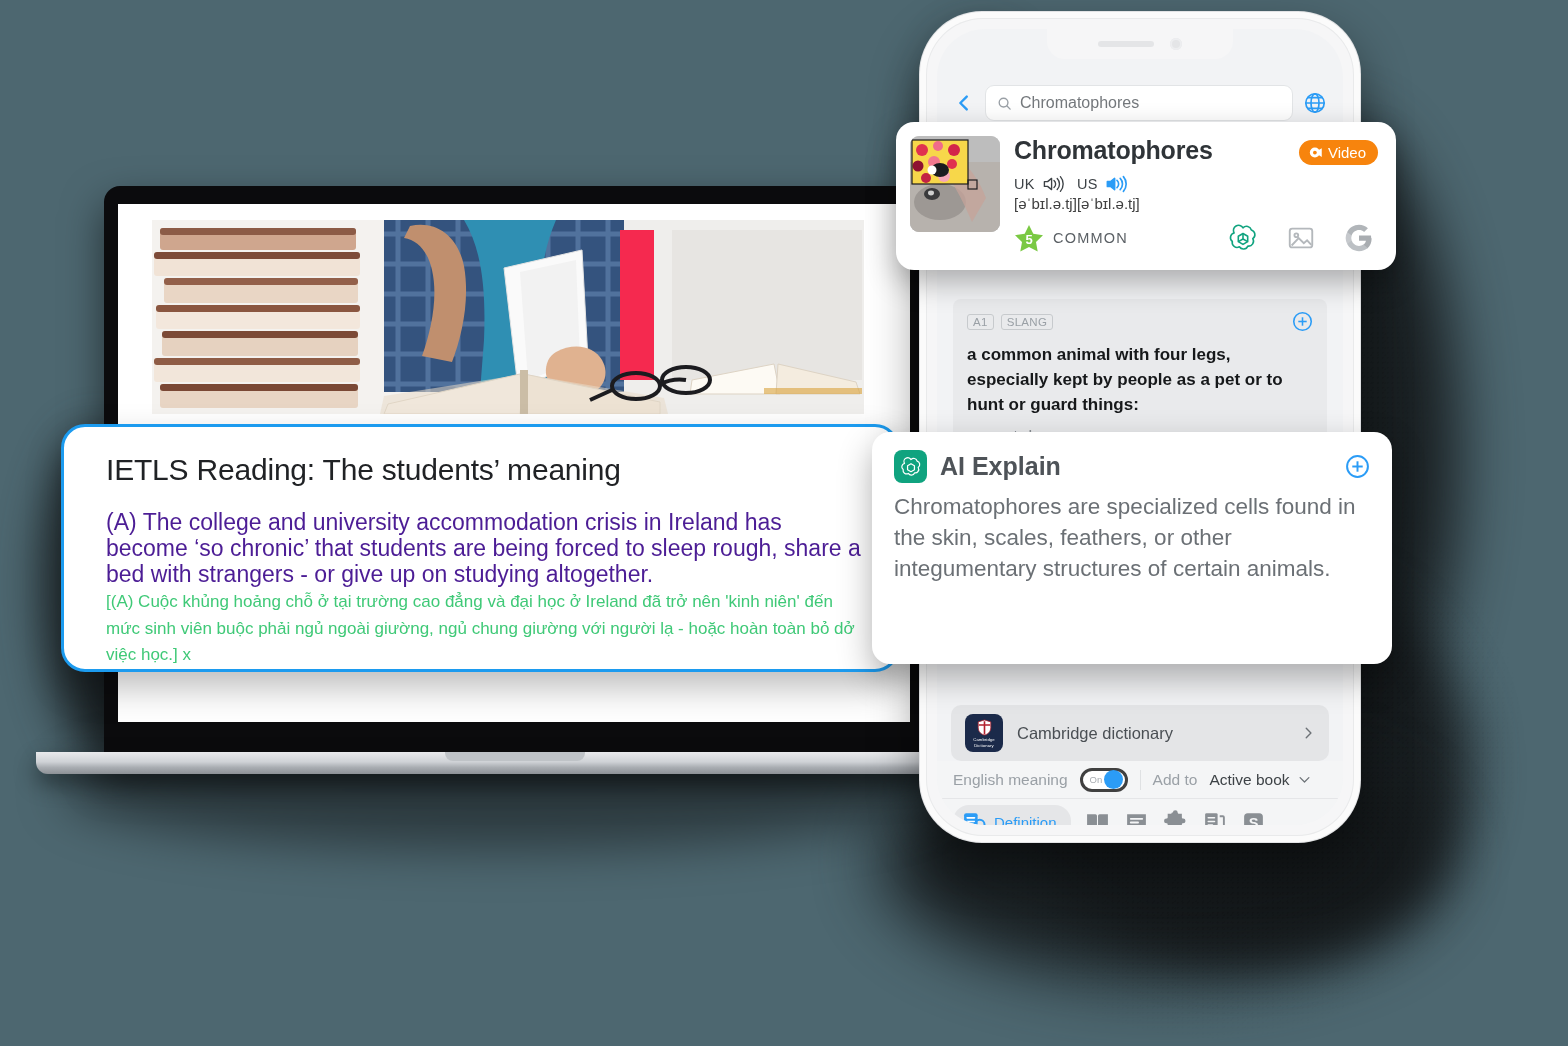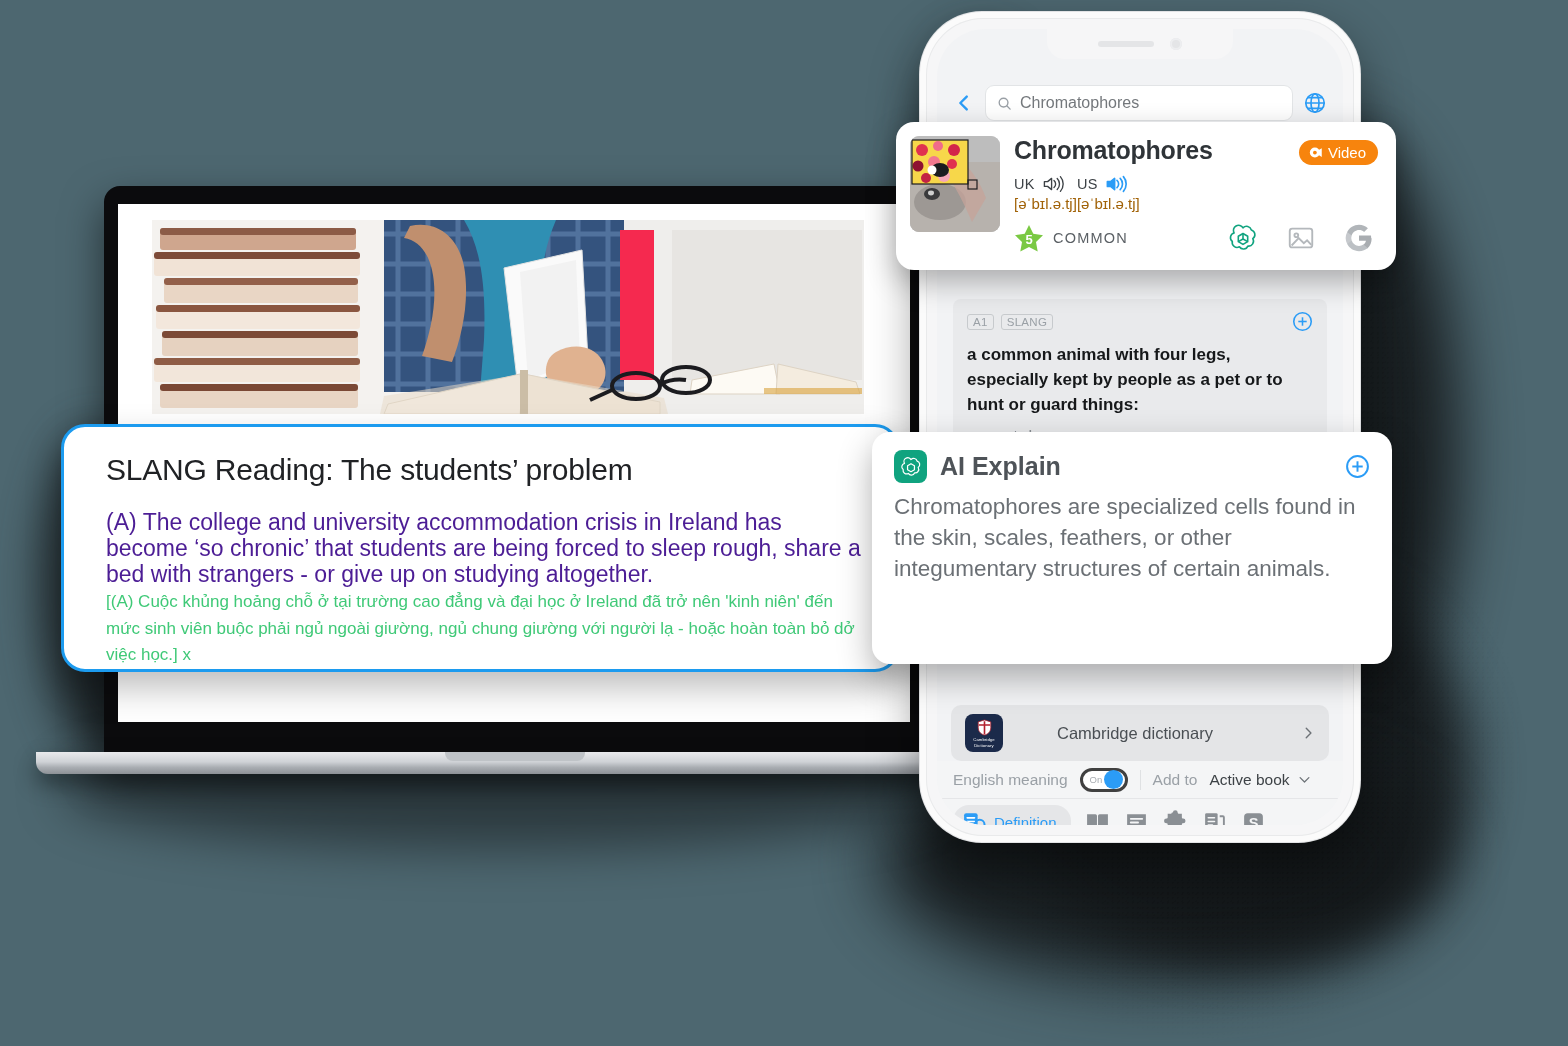--- a/index.html
+++ b/index.html
@@ -144,21 +144,21 @@
     position:absolute; left:14px; top:676px; width:378px; height:56px;
     background:#e4e5e7; border-radius:10px; display:flex; align-items:center;
     gap:14px; padding:0 14px;
   }
   .cam-logo {
     width:38px; height:38px; border-radius:8px; background:#1b2a4a; flex:none;
     display:flex; flex-direction:column; align-items:center; justify-content:center; gap:1px;
   }
   .cam-logo .shield { width:15px; height:17px; }
   .cam-logo .l1 { font-size:4.2px; color:#fff; letter-spacing:.1px; line-height:5px;}
-  .cam-row .label { font-size:16.5px; color:#4a4f54;margin-left:40px; }
+  .cam-row .label { font-size:16.5px; color:#4a4f54; }
   .cam-row .chev { margin-left:auto; width:14px; height:14px; }
 
   
   .meaning-row {
     position:absolute; left:0; top:732px; width:406px; height:38px;
     display:flex; align-items:center; padding:0 16px; gap:12px;
     border-bottom:1px solid #e5e6e8; background:#f4f5f6;
   }
   .meaning-row .lbl { font-size:15.5px; color:#9aa0a6; }
   .toggle {
@@ -197,21 +197,21 @@
   .wc-main { margin-left:102px; }
   .wc-title { font-size:25px; font-weight:700; color:#2f3438; letter-spacing:-.2px; }
   .video-badge {
     position:absolute; right:18px; top:18px; background:#f7840d; color:#fff;
     border-radius:13px; padding:4px 12px 4px 9px; font-size:15px;
     display:flex; align-items:center; gap:5px;
   }
   .pron-row { display:flex; margin-top:10px; }
   .pron .top { display:flex; align-items:center; gap:7px; }
   .pron .lang { font-size:14.5px; color:#3d4246; letter-spacing:.4px; }
-  .pron .ipa { font-size:15px; color:#a16207; margin-top:2px; }
+  .pron .ipa { font-size:15px; color:#404040; margin-top:2px; }
   .spk { width:24px; height:18px; }
   .wc-bottom { display:flex; align-items:center; margin-top:11px; margin-left:102px; }
   .star-wrap { position:relative; width:30px; height:29px; }
   .star-wrap .num {
     position:absolute; inset:0; display:flex; align-items:center; justify-content:center;
     color:#fff; font-size:13px; font-weight:700; padding-top:2px;
   }
   .common-txt { font-size:14.5px; color:#5b6065; letter-spacing:1.2px; margin-left:9px; }
   .wc-icons { margin-left:auto; display:flex; align-items:center; gap:28px; padding-right:4px; }
   .wc-icons svg { width:30px; height:30px; }
@@ -336,21 +336,21 @@
         </div>
       </div>
 
     </div>
     <div class="laptop-base">
       <div class="laptop-notch"></div>
     </div>
   </div>
 
   <div id="reading-card">
-    <h1>SLANG Reading: The students’ problem</h1>
+    <h1>IETLS Reading: The students’ meaning</h1>
     <p class="en">(A) The college and university accommodation crisis in Ireland has become ‘so chronic’ that students are being forced to sleep rough, share a bed with strangers - or give up on studying altogether.</p>
     <p class="vi">[(A) Cuộc khủng hoảng chỗ ở tại trường cao đẳng và đại học ở Ireland đã trở nên 'kinh niên' đến mức sinh viên buộc phải ngủ ngoài giường, ngủ chung giường với người lạ - hoặc hoàn toàn bỏ dở việc học.] x</p>
   </div>
 
   <div id="phone">
     <div class="phone-frame"></div>
     <div class="phone-screen">
 
       <div class="notch">
         <div class="speaker"></div>

